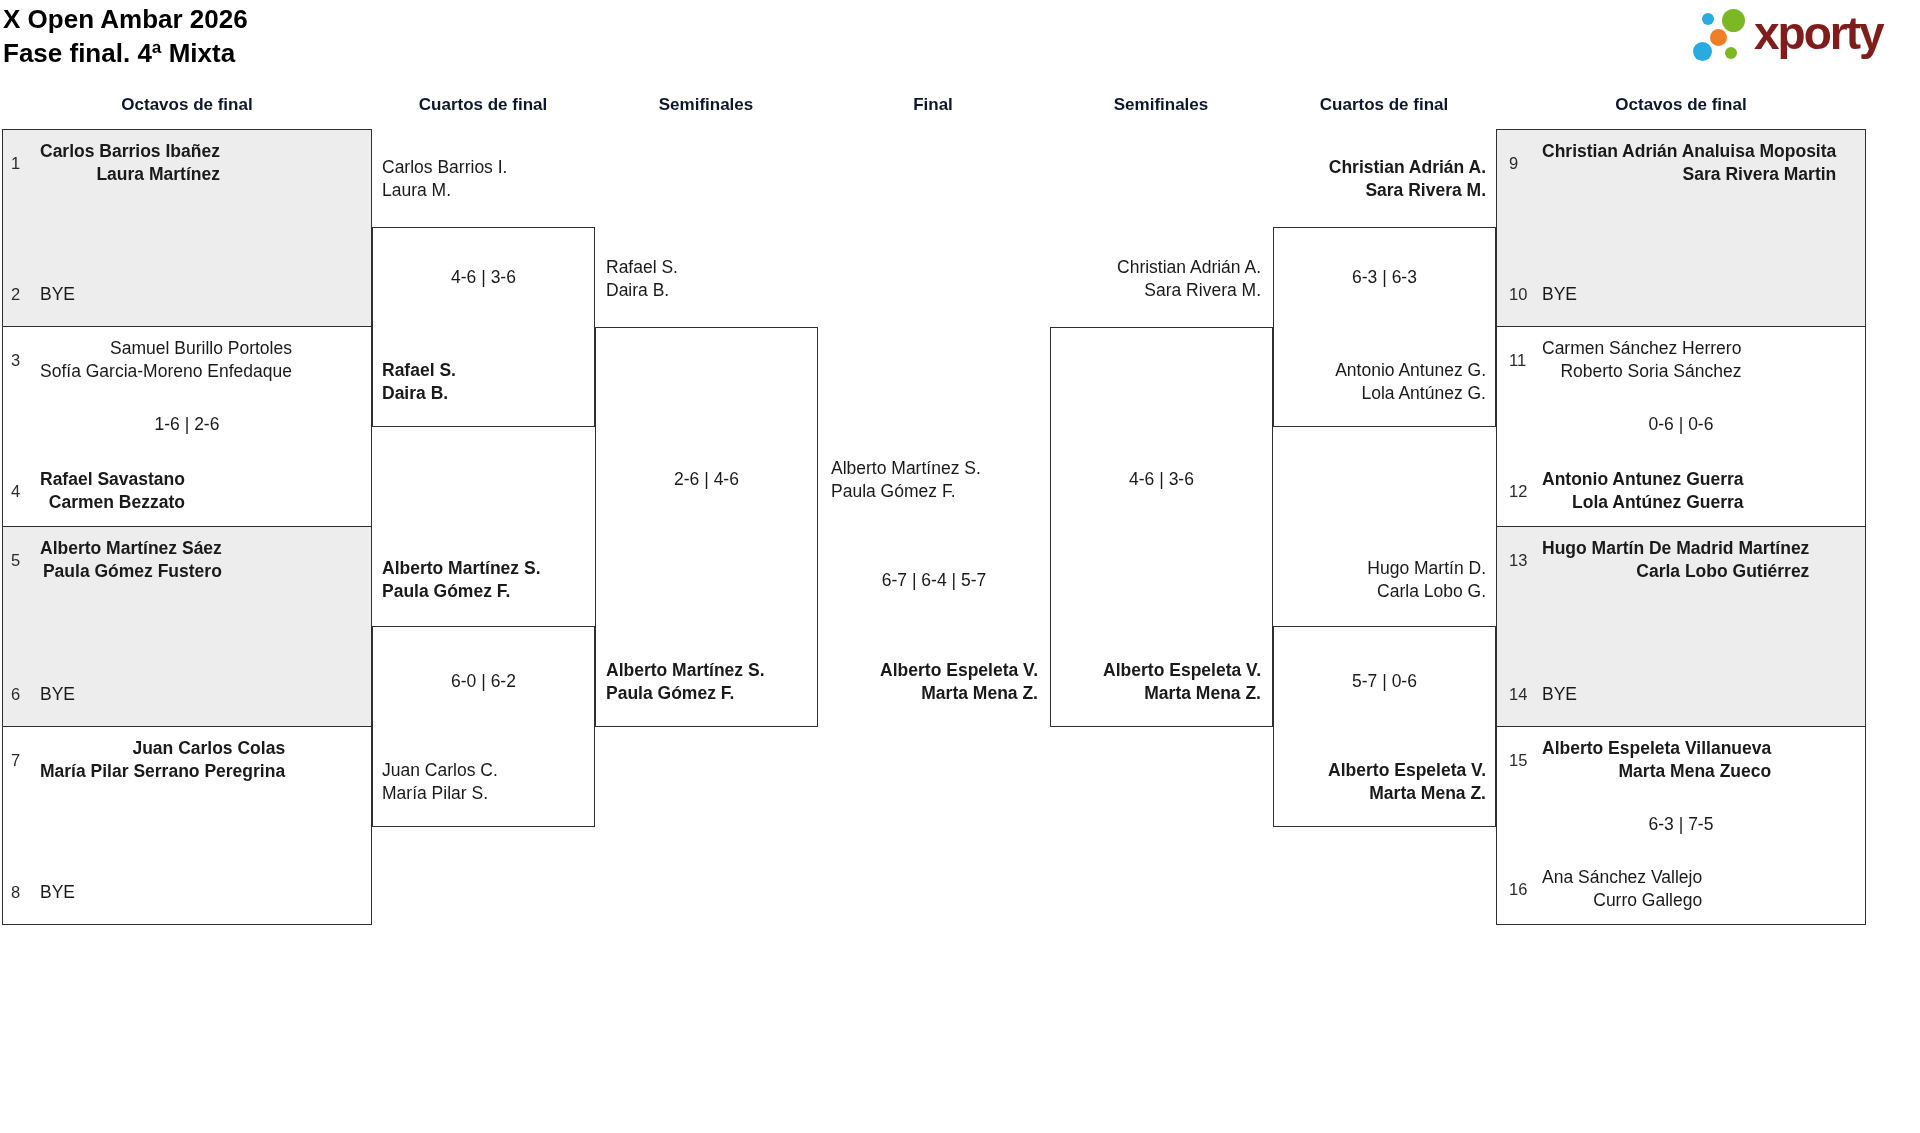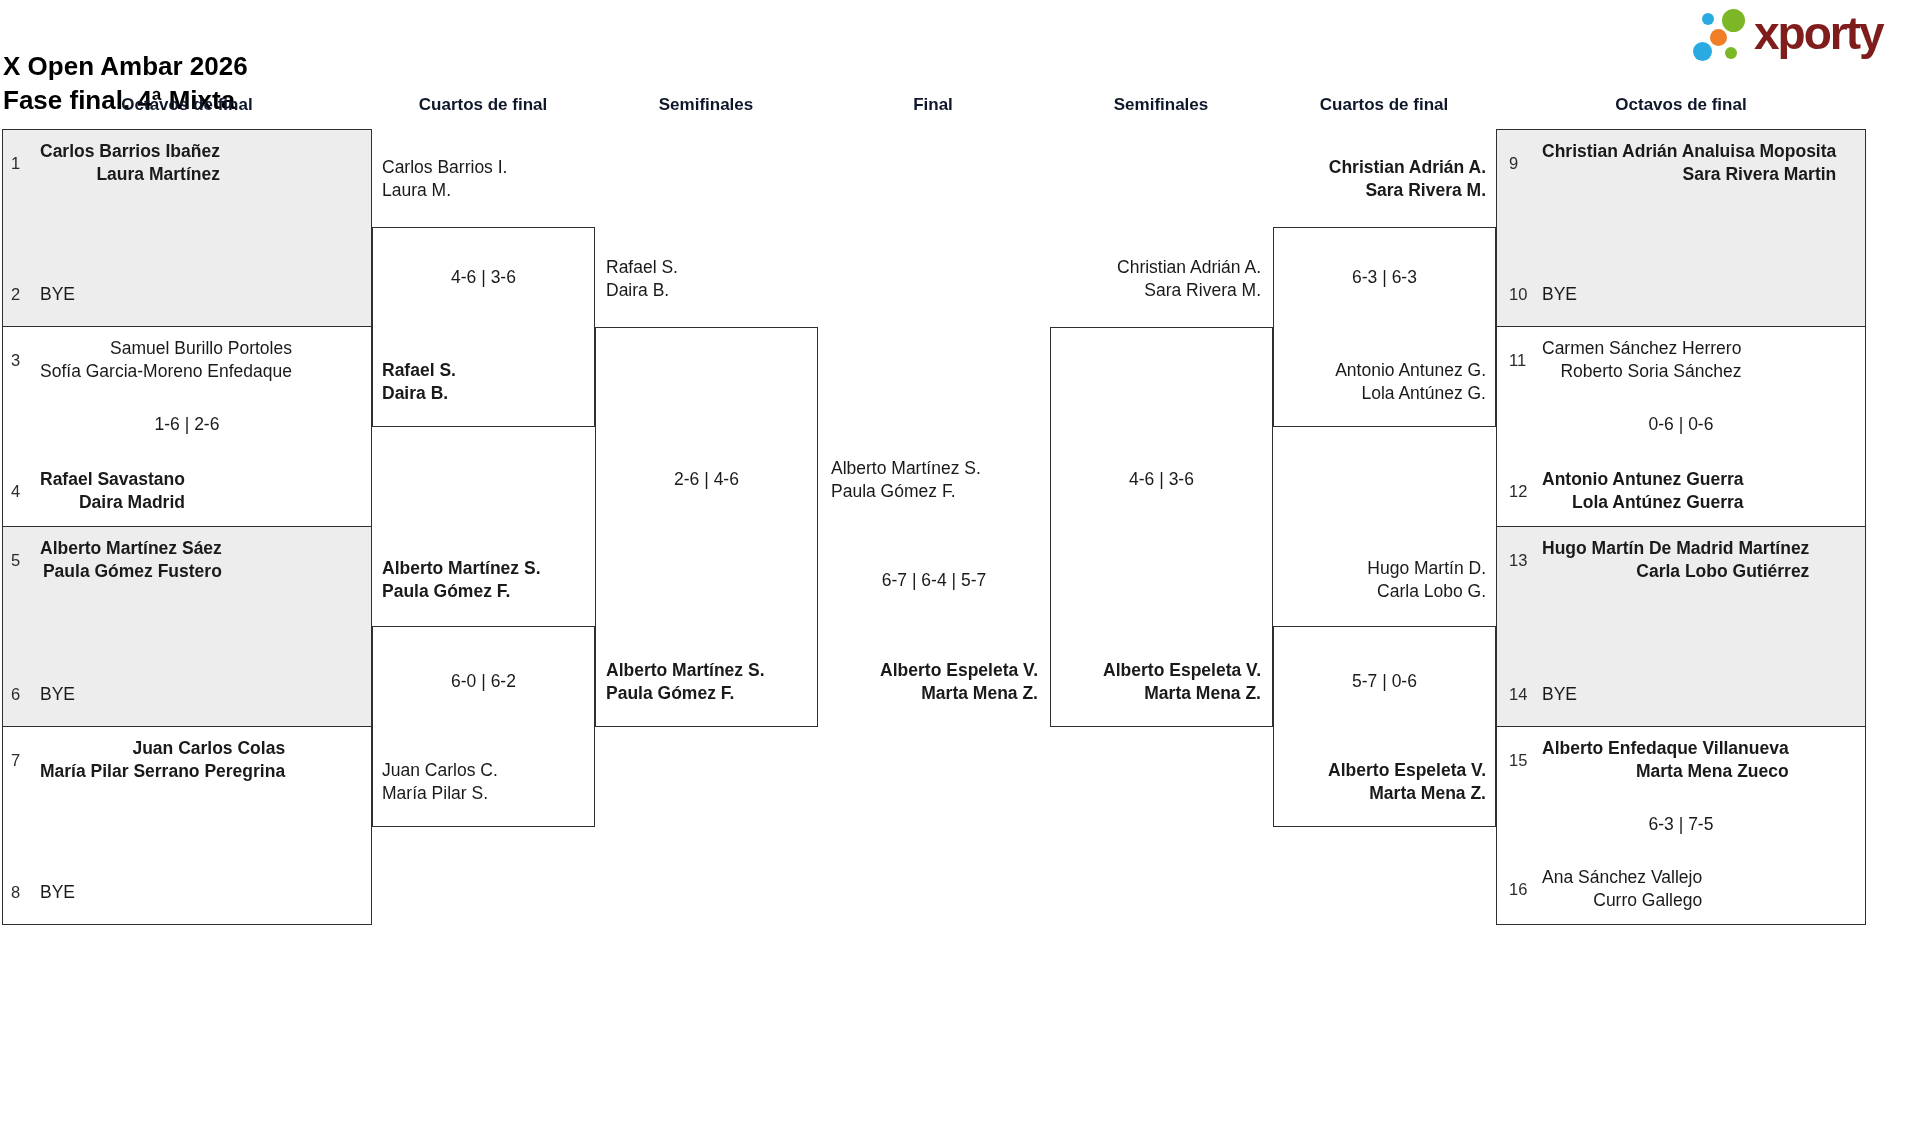--- a/index.html
+++ b/index.html
@@ -1,18 +1,18 @@
 <!DOCTYPE html>
 <html><head>
 <meta charset="utf-8">
 <style>
   html,body{margin:0;padding:0;background:#fff;}
   .stage{position:relative;width:1920px;height:1133px;background:#fff;overflow:hidden;
          font-family:"Liberation Sans", sans-serif;color:#1a1a1a;}
-  .title{position:absolute;left:3px;top:2px;font-size:26px;line-height:34px;font-weight:600;color:#000;margin-top:47px;}
+  .title{position:absolute;left:3px;top:2px;font-size:26px;line-height:34px;font-weight:600;color:#000;}
   .rhead{position:absolute;top:95px;width:240px;text-align:center;font-size:17px;font-weight:600;color:#0f172a;}
   .box{position:absolute;border:1px solid #2f2f2f;background:#fff;box-sizing:border-box;}
   .box.gray{background:#ededed;}
   .trow{position:absolute;display:flex;gap:7px;font-size:17.5px;line-height:23px;}
   .t-top{left:8px;top:10px;right:6px;}
   .t-bot{left:8px;bottom:12px;right:6px;}
   .t-bye{left:8px;bottom:20px;right:6px;}
   .or .trow{left:12px;}
   .seed{min-width:22px;font-size:16.5px;color:#2b2b2b;align-self:center;flex:0 0 auto;}
   .or .seed{min-width:26px;}
@@ -78,21 +78,21 @@
       <span class="names">
           <span>Samuel Burillo Portoles</span>
           <span>Sofía Garcia-Moreno Enfedaque</span>
         </span>
     </div>
     <div class="mscore">1-6 | 2-6</div>
     <div class="trow t-bot">
       <span class="seed">4</span>
       <span class="names bold">
           <span>Rafael Savastano</span>
-          <span>Daira Madrid</span>
+          <span>Carmen Bezzato</span>
         </span>
     </div>
   </div>
 
   <div class="box gray" style="left:2px;top:526px;width:370px;height:201px;">
     <div class="trow t-top">
       <span class="seed">5</span>
       <span class="names bold">
           <span>Alberto Martínez Sáez</span>
           <span>Paula Gómez Fustero</span>
@@ -245,21 +245,21 @@
       <span class="names">
           <span>BYE</span>
         </span>
     </div>
   </div>
 
   <div class="box or" style="left:1496px;top:726px;width:370px;height:199px;">
     <div class="trow t-top">
       <span class="seed">15</span>
       <span class="names bold">
-          <span>Alberto Enfedaque Villanueva</span>
+          <span>Alberto Espeleta Villanueva</span>
           <span>Marta Mena Zueco</span>
         </span>
     </div>
     <div class="mscore">6-3 | 7-5</div>
     <div class="trow t-bot">
       <span class="seed">16</span>
       <span class="names">
           <span>Ana Sánchez Vallejo</span>
           <span>Curro Gallego</span>
         </span>

